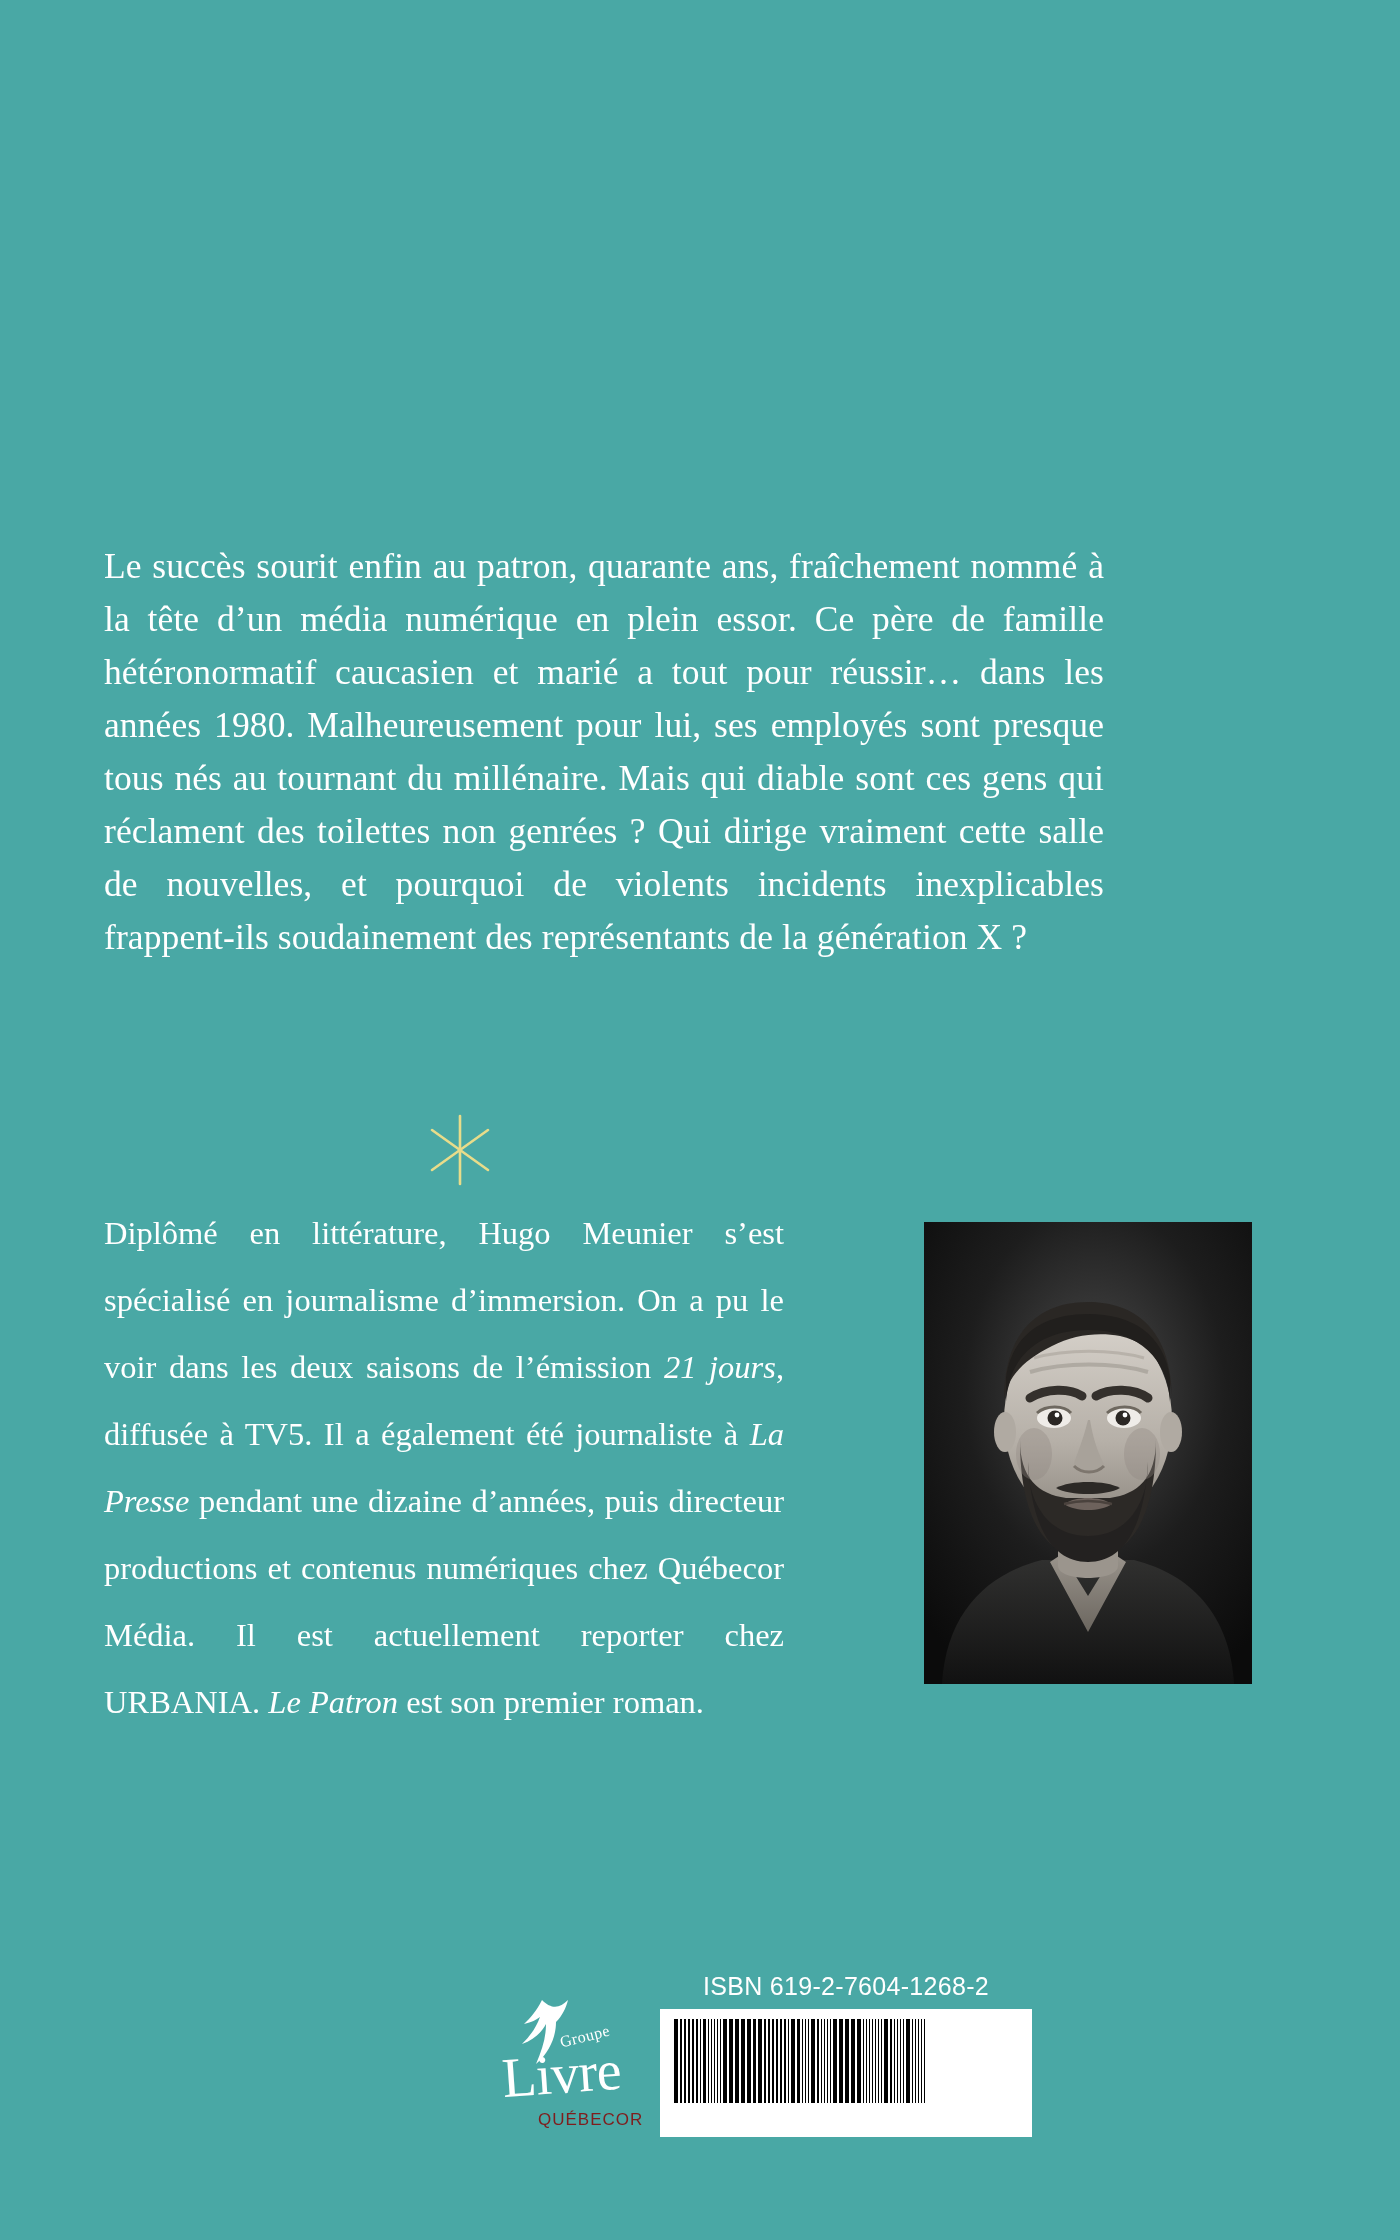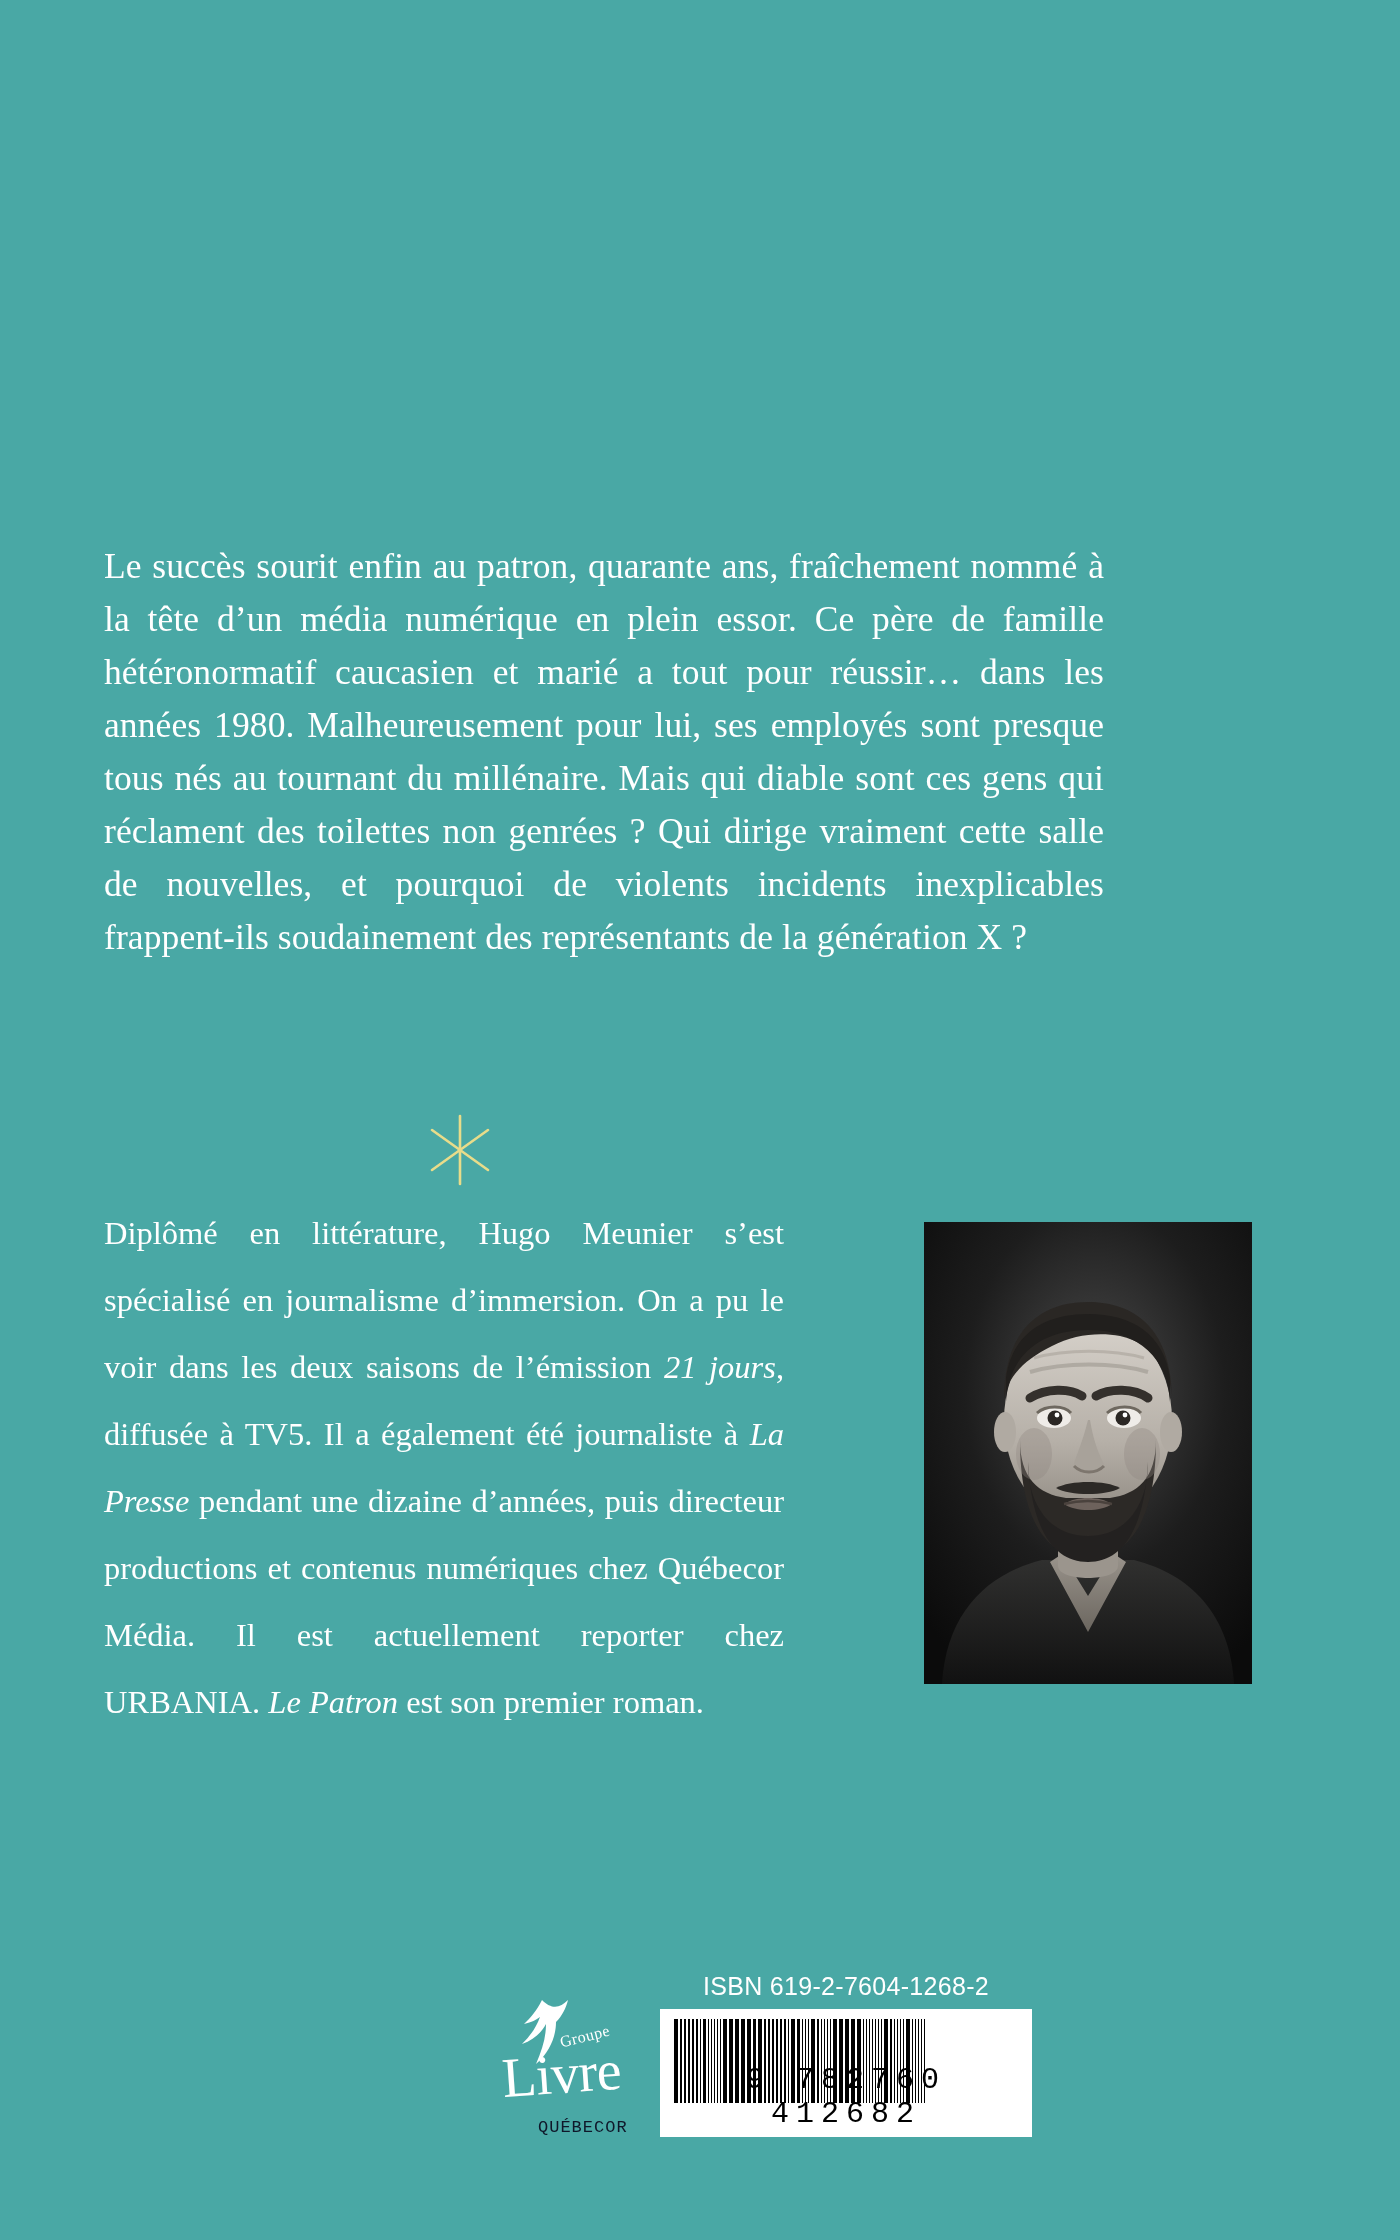--- a/index.html
+++ b/index.html
@@ -122,25 +122,25 @@
     font-size: 56px;
     font-family: "Liberation Serif", serif;
     color: #ffffff;
     letter-spacing: -0.5px;
     transform: rotate(-4deg);
     transform-origin: left top;
   }
   .pub-quebecor {
     position: absolute;
     left: 48px;
-    top: 124px;
+    top: 116px;
     font-size: 17px;
     letter-spacing: 1px;
-    font-family: Liberation Mono, monospace;
-    color: #0f172a;
+    font-family: Liberation Sans, sans-serif;
+    color: #7f1d1d;
   }
 
   
   .isbn-block {
     position: absolute;
     left: 660px;
     top: 0px;
     width: 372px;
   }
   .isbn-label {
@@ -356,18 +356,17 @@
             <span style="width: 1px;"></span>
             <span style="width: 1px;"></span>
             <span style="width: 1px;"></span>
             <span style="width: 4px;"></span>
             <span style="width: 1px;"></span>
             <span style="width: 1px;"></span>
             <span style="width: 1px;"></span>
             <span style="width: 1px;"></span>
             <span style="width: 1px;"></span>
           </div>
-        <div class="barcode-digits">9 782760 412682</div>
       </div>
     </div>
 
   </div>
 </div>
 
 </body></html>

